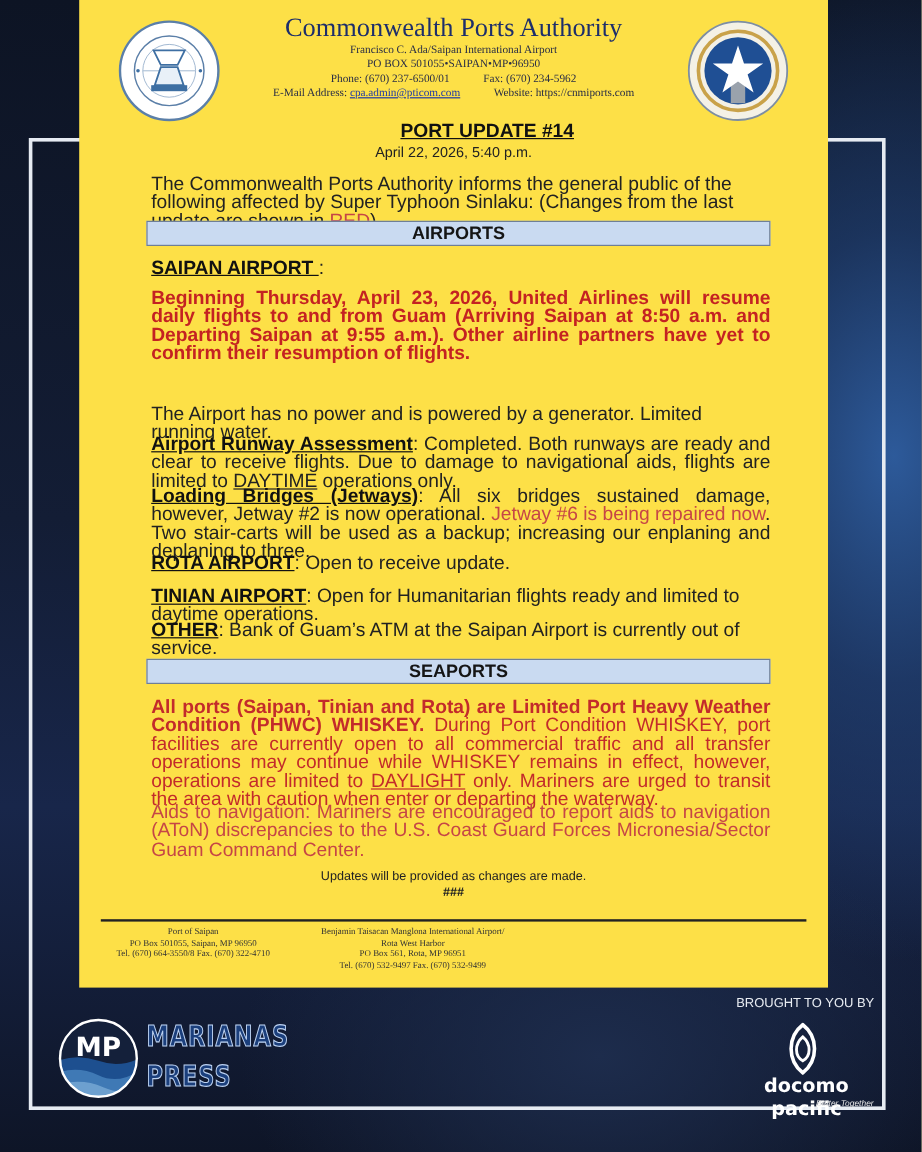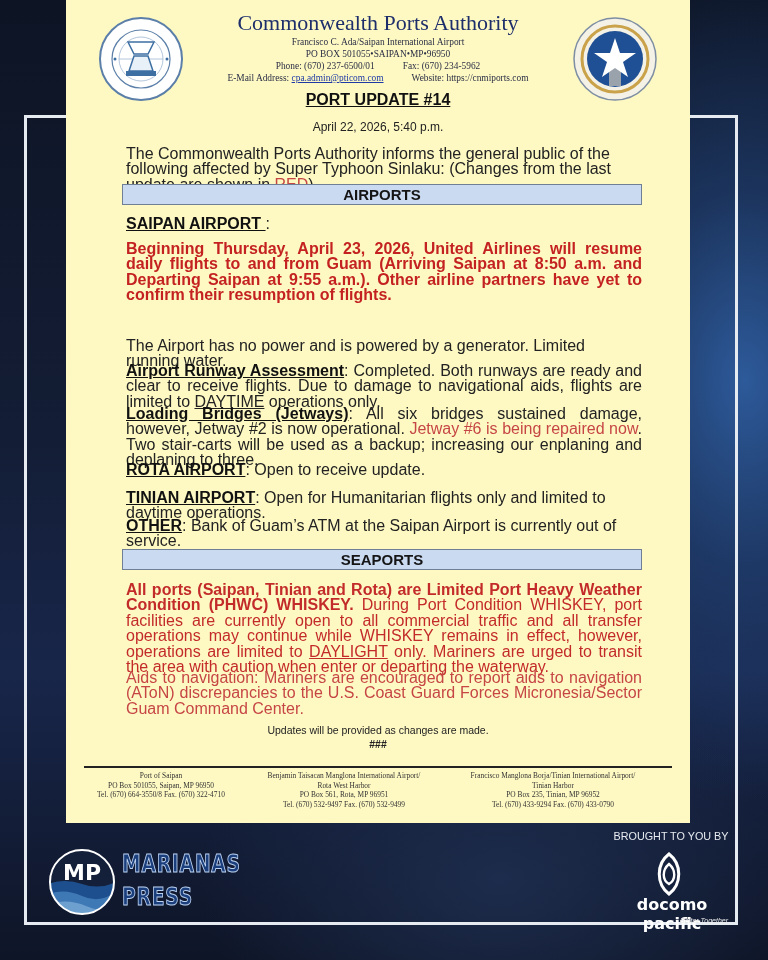--- a/index.html
+++ b/index.html
@@ -10,35 +10,35 @@
       radial-gradient(ellipse 300px 200px at 500px 880px, #1d2c4c 0%, rgba(16,24,44,0) 100%),
       linear-gradient(180deg, #0d1424 0%, #131d35 45%, #18264a 70%, #0e1527 100%);
     font-family: "Liberation Sans", sans-serif;
   }
   .frame {
     position: absolute; left: 24px; top: 115px; width: 714px; height: 810px;
     border: 3px solid #e6ebf2; box-sizing: border-box;
   }
   .page {
     position: absolute; left: 66px; top: 0; width: 624px; height: 823px;
-    background: #fef9c3;
+    background: #fde047;
   }
   .lh { position: absolute; top: 6px; left: 0; width: 624px; height: 92px; }
   .seal { position: absolute; top: 10px; width: 86px; height: 86px; }
   .seal-left { left: 32px; }
   .seal-right { left: 506px; }
   .lh-center { position: absolute; left: 110px; width: 404px; top: 4px; text-align: center;
     font-family: "Liberation Serif", serif; color: #1f2d5c; }
   .lh-title { font-size: 22px; line-height: 26px; color: #1d2e6b; }
   .lh-line { font-size: 9.4px; line-height: 12px; color: #2a2e45; }
   .lh-row { display: flex; justify-content: center; gap: 28px; }
   .link { color: #1f3aa6; text-decoration: underline; }
 
-  .update-title { position: absolute; top: 91px; left: 0; width: 624px; text-align: center;
-    font-weight: bold; font-size: 16px; text-decoration: underline; color: #111; }
+  .update-title { position: absolute; top: 101px; left: 0; width: 624px; text-align: center;
+    font-weight: bold; font-size: 16px; text-decoration: underline; color: #111; padding-left: 28px; }
   .update-date { position: absolute; top: 120px; left: 0; width: 624px; text-align: center;
     font-size: 12px; color: #222; }
   .para { position: absolute; left: 60px; width: 516px; font-size: 16px; line-height: 15.4px; color: #222; }
   .just { text-align: justify; }
   .red { color: #c32b2b; }
   .red-b { color: #c42222; font-weight: bold; }
   .soft-red { color: #c64646; }
   .ul-b { font-weight: bold; text-decoration: underline; color: #111; }
   .ul { text-decoration: underline; }
 
@@ -118,21 +118,21 @@
 
 
   <div class="para" style="top:338px;">The Airport has no power and is powered by a generator.  Limited running water.</div>
 
   <div class="para just" style="top:363px;"><span class="ul-b">Airport Runway Assessment</span><span>: Completed. Both runways are ready and clear to receive flights. Due to damage to navigational aids, flights are limited to </span><span class="ul">DAYTIME</span><span> operations only.</span></div>
 
   <div class="para just" style="top:406px;"><span class="ul-b">Loading Bridges (Jetways)</span><span>: All six bridges sustained damage, however, Jetway #2 is now operational. </span><span class="soft-red">Jetway #6 is being repaired now</span><span>. Two stair-carts will be used as a backup; increasing our enplaning and deplaning to three.</span></div>
 
   <div class="para" style="top:462px;"><span class="ul-b">ROTA AIRPORT</span><span>: Open to receive update.</span></div>
 
-  <div class="para" style="top:490px;"><span class="ul-b">TINIAN AIRPORT</span><span>:  Open for Humanitarian flights only and limited to daytime operations.</span></div>
+  <div class="para" style="top:490px;"><span class="ul-b">TINIAN AIRPORT</span><span>:  Open for Humanitarian flights ready and limited to daytime operations.</span></div>
 
   <div class="para" style="top:518px;"><span class="ul-b">OTHER</span><span>:  Bank of Guam’s ATM at the Saipan Airport is currently out of service.</span></div>
 
   <div class="band" style="top:549px;">SEAPORTS</div>
 
   <div class="para just red" style="top:582px;"><span style="font-weight:bold;">All ports (Saipan, Tinian and Rota) are Limited Port Heavy Weather Condition (PHWC) WHISKEY.</span><span>  During Port Condition WHISKEY, port facilities are currently open to all commercial traffic and all transfer operations may continue while WHISKEY remains in effect, however, operations are limited to </span><span class="ul">DAYLIGHT</span><span> only.  Mariners are urged to transit the area with caution when enter or departing the waterway.</span></div>
 
   <div class="para just soft-red" style="top:670px;">Aids to navigation: Mariners are encouraged to report aids to navigation (AToN) discrepancies to the U.S. Coast Guard Forces Micronesia/Sector Guam Command Center.</div>
 
   <div class="center-note" style="top:724px;">Updates will be provided as changes are made.</div>
@@ -143,26 +143,20 @@
   <div class="foot" style="left:10px; width:170px;">
     <div>Port of Saipan</div>
     <div>PO Box 501055, Saipan, MP 96950</div>
     <div>Tel. (670) 664-3550/8  Fax. (670) 322-4710</div>
   </div>
   <div class="foot" style="left:178px; width:200px;">
     <div>Benjamin Taisacan Manglona International Airport/</div>
     <div>Rota West Harbor</div>
     <div>PO Box 561, Rota, MP 96951</div>
     <div>Tel. (670) 532-9497  Fax. (670) 532-9499</div>
-  </div>
-  <div class="foot" style="left:382px; width:210px;">
-    <div>Francisco Manglona Borja/Tinian International Airport/</div>
-    <div>Tinian Harbor</div>
-    <div>PO Box 235, Tinian, MP 96952</div>
-    <div>Tel. (670) 433-9294  Fax. (670) 433-0790</div>
   </div>
 </div>
 
 <svg class="mp-logo" viewBox="0 0 68 68">
   <defs>
       <clipPath id="c">
         <circle cx="34" cy="34" r="32"></circle>
       </clipPath>
     </defs>
   <circle cx="34" cy="34" r="32" fill="#14203a"></circle>

